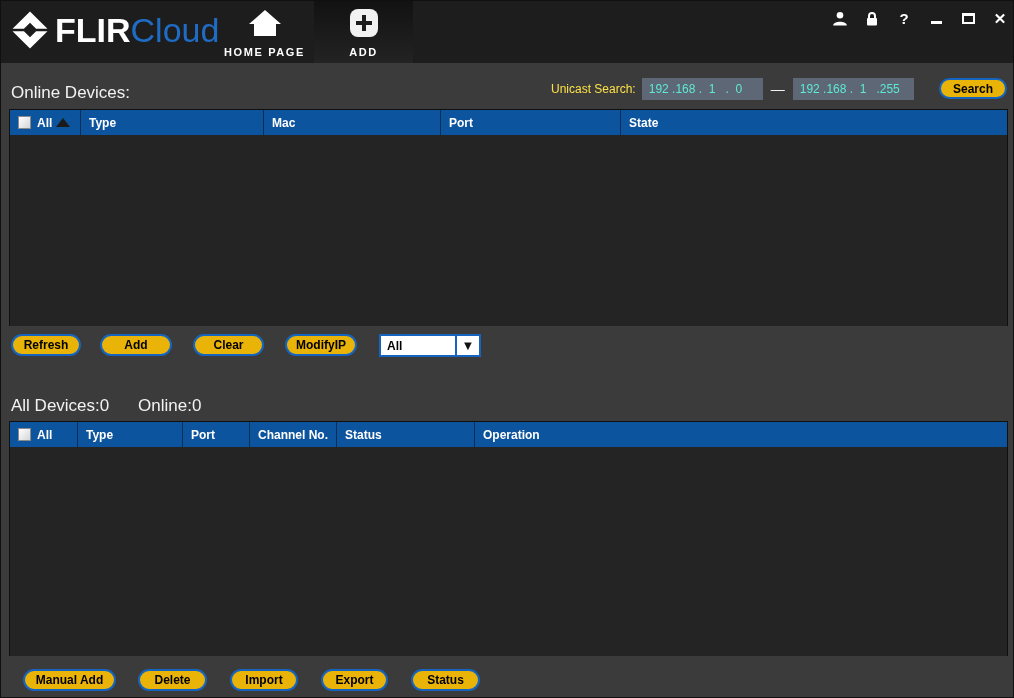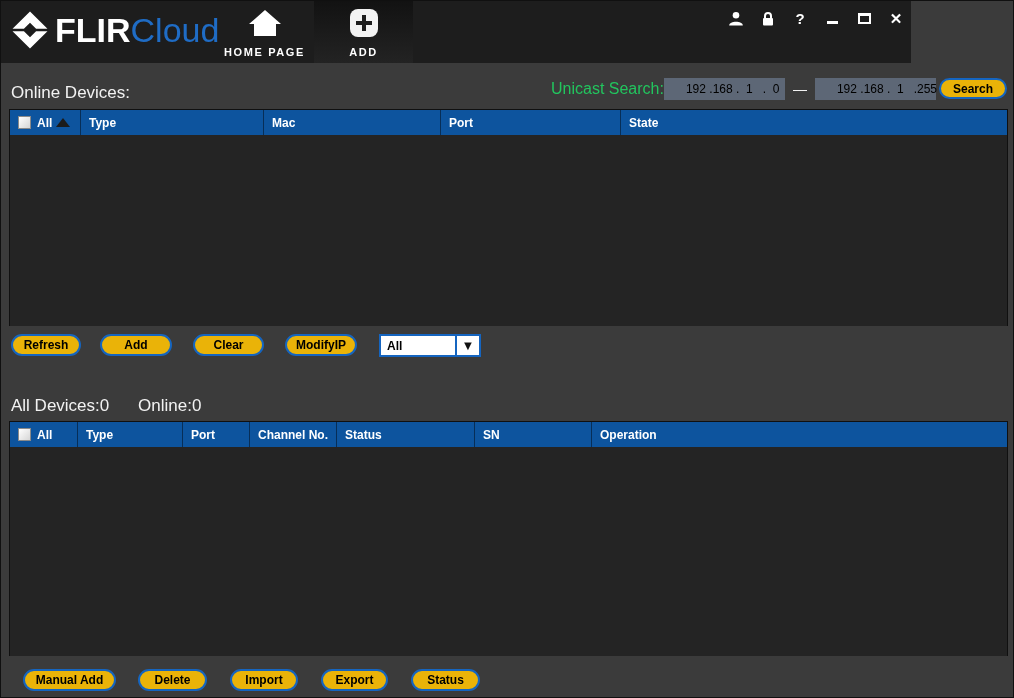--- a/index.html
+++ b/index.html
@@ -4,21 +4,21 @@
 <style>
   * { margin:0; padding:0; box-sizing:border-box; }
   html,body { background:#222; }
   body { font-family:"Liberation Sans", sans-serif; }
   #window {
     position:relative; width:1014px; height:698px;
     background:#3b3b3b; overflow:hidden; border:1px solid #101010;
   }
 
   
-  .topbar { position:absolute; left:0; top:0; width:910px; height:62px; background:#1d1d1d; }
+  .topbar { position:absolute; left:0; top:0; width:1014px; height:62px; background:#1d1d1d; }
   .brand { position:absolute; left:10px; top:10px; display:flex; align-items:center; }
   .brand svg { width:38px; height:38px; margin-right:6px; }
   .brand-flir { color:#ffffff; font-size:34px; font-weight:800; letter-spacing:0px; line-height:38px; }
   .brand-cloud { color:#1f6cc5; font-size:34px; font-weight:300; line-height:38px; }
 
   .tabs { position:absolute; left:214px; top:0; height:62px; display:flex; }
   .tab { width:99px; height:62px; position:relative; display:flex; flex-direction:column;
          align-items:center; justify-content:flex-end; padding-bottom:5px; cursor:pointer; }
   .tab-icon { position:absolute; top:8px; left:0; right:0; display:flex; justify-content:center; }
   .tab-label { color:#ffffff; font-size:11px; font-weight:700; letter-spacing:1.6px;text-align:center; }
@@ -34,23 +34,23 @@
   .ctrl-help { color:#ffffff; font-size:15px; font-weight:800; }
   .min-glyph { width:11px; height:3px; background:#ffffff; margin-top:8px; }
   .max-glyph { width:13px; height:11px; border:2px solid #ffffff; border-top-width:3px; }
   .close-glyph { color:#ffffff; font-size:15px; font-weight:800; line-height:15px; }
 
   
   .label-text { color:#f2f2f2; font-size:17px; }
   .online-title { position:absolute; left:10px; top:82px; }
 
   .unicast { position:absolute; left:550px; top:77px; height:22px; display:flex; align-items:center; }
-  .unicast-label { color:#22c55e; font-size:16px; }
-  .ip-field { width:121px; height:22px; background:#5d6776; color:#000000; font-size:12px;
-              display:flex; align-items:center; padding-left:22px; white-space:pre; cursor:text; }
+  .unicast-label { color:#fde047; font-size:12px; margin-right:6px; }
+  .ip-field { width:121px; height:22px; background:#5d6776; color:#5eead4; font-size:12px;
+              display:flex; align-items:center; padding-left:7px; white-space:pre; cursor:text; }
   .range-sep { color:#f2f2f2; font-size:14px; margin:0 8px; }
   .btn { display:flex; align-items:center; justify-content:center;
          background:#eab308; border:2px solid #1565c0; border-radius:11px;
          color:#000000; font-size:12px; font-weight:700; height:22px; cursor:pointer; }
   .search-btn { position:absolute; left:938px; top:77px; width:68px; height:21px; }
 
   
   .table { position:absolute; left:8px; width:999px; border:1px solid #101010; background:#242424; }
   .t-online { top:108px; height:217px; }
   .t-devices { top:420px; height:235px; }
@@ -197,23 +197,20 @@
         </div>
       <div class="th" style="width:67px">
           <span>Port</span>
         </div>
       <div class="th" style="width:87px">
           <span>Channel No.</span>
         </div>
       <div class="th" style="width:138px">
           <span>Status</span>
         </div>
-      <div class="th" style="width:117px">
-          <span>SN</span>
-        </div>
       <div class="th" style="flex:1">
           <span>Operation</span>
         </div>
     </div>
     <div class="tbody"></div>
   </div>
 
   <div class="toolbar2">
     <div class="btn tb-btn" style="left:10px;width:93px">Manual Add</div>
     <div class="btn tb-btn" style="left:125px;width:69px">Delete</div>

